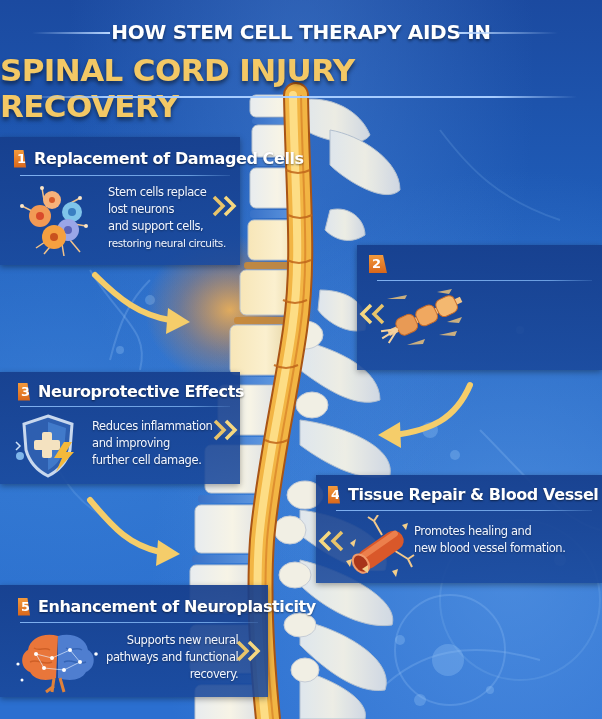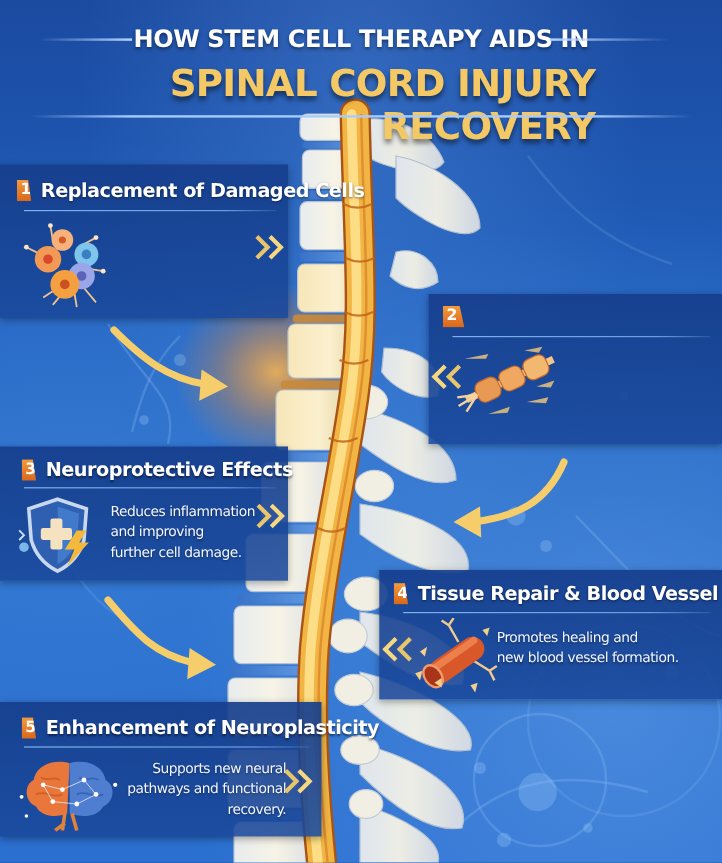--- a/index.html
+++ b/index.html
@@ -34,21 +34,21 @@
     text-shadow: 0 2px 3px rgba(0,0,0,0.45);
   }
   .rule-left, .rule-right {
     position: absolute; top: 32px; height: 2px;
     background: linear-gradient(90deg, rgba(160,200,255,0) 0%, #b8d6ff 100%);
   }
   .rule-left { left: 32px; width: 78px; }
   .rule-right { left: 458px; width: 100px; background: linear-gradient(90deg, #b8d6ff 0%, rgba(160,200,255,0) 100%); }
   .title-line2 {
     position: absolute; top: 52px; left: 0; width: 496px;
-    text-align: right;
+    text-align: left;
     color: #f3c865;
     font-family: "DejaVu Sans", sans-serif;
     font-weight: bold;
     font-size: 31px;
     letter-spacing: -0.6px;
     text-shadow: 0 3px 4px rgba(0,0,0,0.5);
   }
   .header-rule {
     position: absolute; top: 96px; left: 25px; width: 552px; height: 2px;
     background: linear-gradient(90deg, rgba(150,195,255,0) 0%, #a6ccff 15%, #a6ccff 85%, rgba(150,195,255,0) 100%);
@@ -283,20 +283,26 @@
         <circle cx="54" cy="48" r="4" fill="#5a63b8"></circle>
       <circle cx="40" cy="55" r="12" fill="#f5a040"></circle>
         <circle cx="40" cy="55" r="4" fill="#c9521e"></circle>
       <g fill="#fbe6c8">
           <circle cx="8" cy="24" r="2"></circle>
           <circle cx="28" cy="6" r="2"></circle>
           <circle cx="66" cy="16" r="2"></circle>
           <circle cx="72" cy="44" r="2"></circle>
         </g>
     </svg>
+    <div class="panel-body" style="left:108px;top:47px;">
+      <span>Stem cells replace</span>
+      <span>lost neurons</span>
+      <span>and support cells,</span>
+      <span class="small">restoring neural circuits.</span>
+    </div>
     <svg class="chev" style="left:212px;top:58px;" viewBox="0 0 28 22">
       <polyline points="2,2 11,11 2,20" fill="none" stroke="#e8c46a" stroke-width="3.5"></polyline>
       <polyline points="13,2 22,11 13,20" fill="none" stroke="#f6d880" stroke-width="3.5"></polyline>
     </svg>
   </div>
 
   <div class="panel" style="left:357px;top:245px;width:245px;height:125px;">
     <div class="panel-head" style="left:12px;top:10px;">
       <span class="badge">2</span>
     </div>

